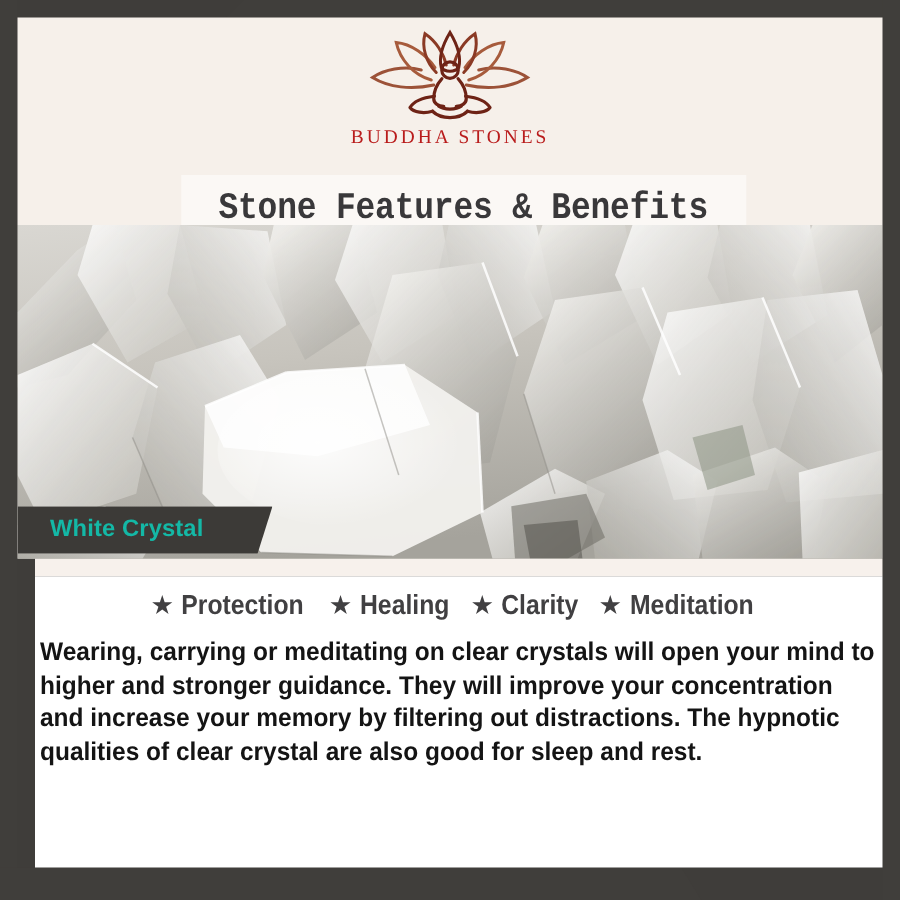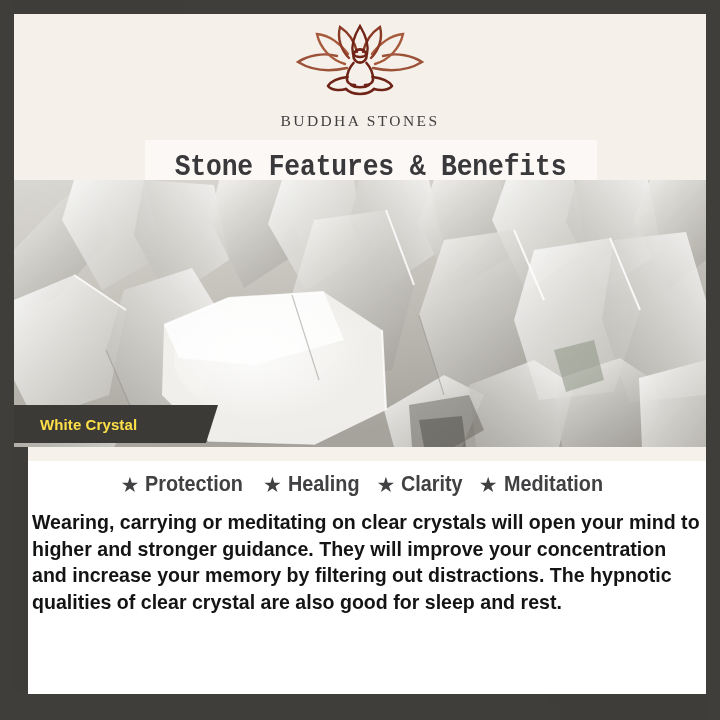--- a/index.html
+++ b/index.html
@@ -31,23 +31,23 @@
   .header{
     position:absolute; top:14px; left:14px; width:692px; height:166px;
     background:#f6f0ea;
   }
   .logo-wrap{
     position:absolute; top:6px; left:0; width:692px;
     display:flex; flex-direction:column; align-items:center;
   }
   .logo-svg{ display:block; }
   .brand{
-    margin-top:14px;
+    margin-top:3px;
     font-family:"Liberation Serif", serif;
-    font-size:15.5px; letter-spacing:2.4px; color:#404040; font-weight:400;
+    font-size:15.5px; letter-spacing:2.4px; color:#b91c1c; font-weight:400;
   }
 
   
   .title-band{
     position:absolute; left:131px; top:126px; width:452px; height:54px;
     background:#fbf8f5;
     display:flex; align-items:center; justify-content:center;font-family:Liberation Mono, monospace;
   }
   .title-text{
     font-size:30px; font-weight:bold; color:#39383a;
@@ -64,21 +64,21 @@
   .photo svg{ position:absolute; inset:0; }
 
   
   .badge{
     position:absolute; left:14px; top:405px; width:204px; height:38px;
     background:#3c3a37;
     clip-path: polygon(0 0, 204px 0, 192px 38px, 0 38px);
     display:flex; align-items:center;
   }
   .badge-text{
-    margin-left:26px; color:#fde047; font-size:15px; font-weight:bold;
+    margin-left:26px; color:#14b8a6; font-size:19px; font-weight:bold;
     letter-spacing:0.1px;
   }
 
   
   .cream-strip{
     position:absolute; left:28px; top:447px; width:678px; height:14px;
     background:#f7f1ec;
   }
   .content{
     position:absolute; left:28px; top:461px; width:678px; height:233px;

